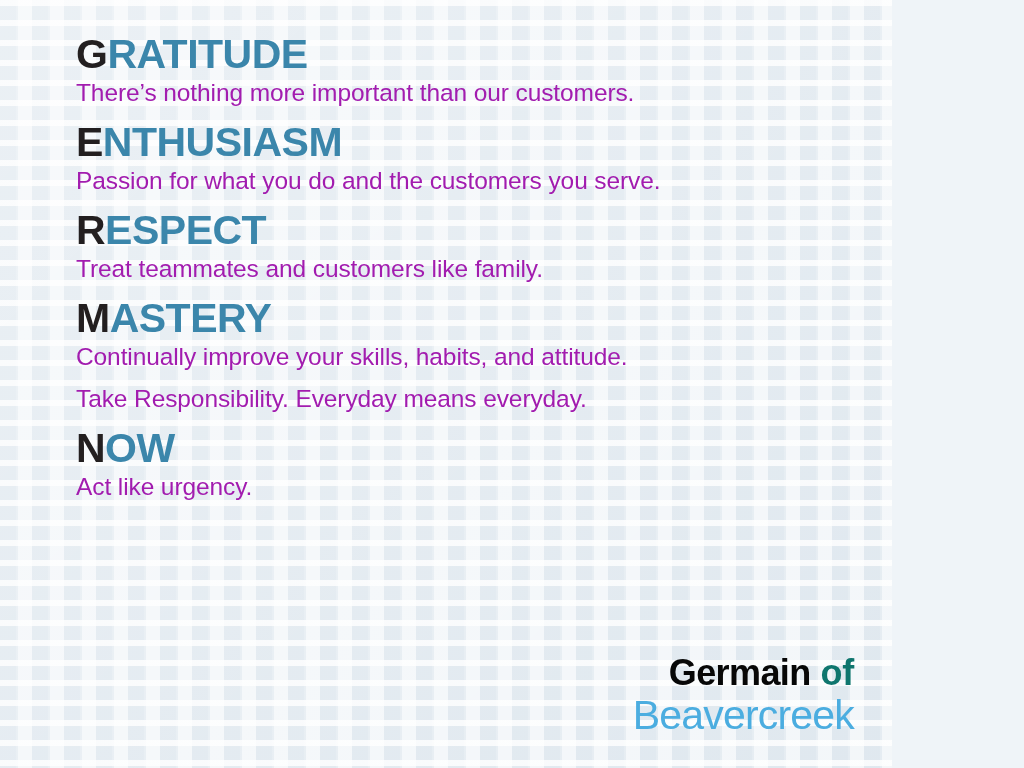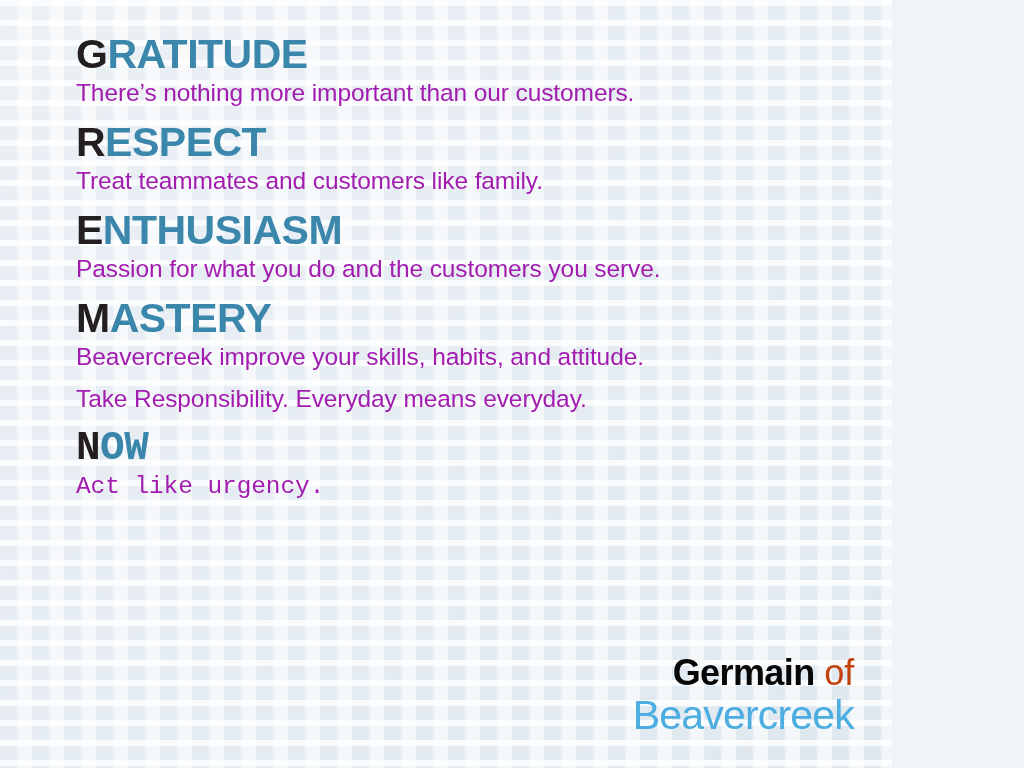--- a/index.html
+++ b/index.html
@@ -63,21 +63,21 @@
 
   
   .values {
     position: absolute;
     left: 76px;
     top: 33px;
   }
   .value-block {
     margin-bottom: 13px;
   }
-  .value-block:last-child { margin-bottom: 0; font-family: Liberation Mono, monospace; }
+  .value-block:last-child { margin-bottom: 0; }
 
   .value-heading {
     font-size: 41px;
     font-weight: bold;
     line-height: 1.05;
     letter-spacing: -0.5px;
     white-space: nowrap;
     margin: 0 0 3px 0;
   }
   .value-heading .lead {
@@ -110,22 +110,22 @@
     white-space: nowrap;
     margin-bottom: 4px;
   }
   .logo-brand {
     font-weight: bold;
     color: #070707;
     letter-spacing: -0.6px;
     text-align: center;
   }
   .logo-of {
-    font-weight: normal;
-    color: #c2410c;
+    font-weight: bold;
+    color: #0f766e;
     letter-spacing: -0.2px;
   }
   .logo-line-2 {
     font-size: 41px;
     font-weight: normal;
     color: #4badE0;
     white-space: nowrap;
     letter-spacing: -0.8px;
   }
 </style>
@@ -144,37 +144,37 @@
 
       <div class="value-block">
         <div class="value-heading">
           <span class="lead">G</span><span class="rest">RATITUDE</span>
         </div>
         <div class="value-desc">There’s nothing more important than our customers.</div>
       </div>
 
       <div class="value-block">
         <div class="value-heading">
+          <span class="lead">E</span><span class="rest">NTHUSIASM</span>
+        </div>
+        <div class="value-desc">Passion for what you do and the customers you serve.</div>
+      </div>
+
+      <div class="value-block">
+        <div class="value-heading">
           <span class="lead">R</span><span class="rest">ESPECT</span>
         </div>
         <div class="value-desc">Treat teammates and customers like family.</div>
       </div>
 
       <div class="value-block">
         <div class="value-heading">
-          <span class="lead">E</span><span class="rest">NTHUSIASM</span>
-        </div>
-        <div class="value-desc">Passion for what you do and the customers you serve.</div>
-      </div>
-
-      <div class="value-block">
-        <div class="value-heading">
           <span class="lead">M</span><span class="rest">ASTERY</span>
         </div>
-        <div class="value-desc">Beavercreek improve your skills, habits, and attitude.</div>
+        <div class="value-desc">Continually improve your skills, habits, and attitude.</div>
       </div>
 
       <div class="value-block">
         <div class="value-desc">Take Responsibility. Everyday means everyday.</div>
       </div>
 
 
       <div class="value-block">
         <div class="value-heading">
           <span class="lead">N</span><span class="rest">OW</span>

